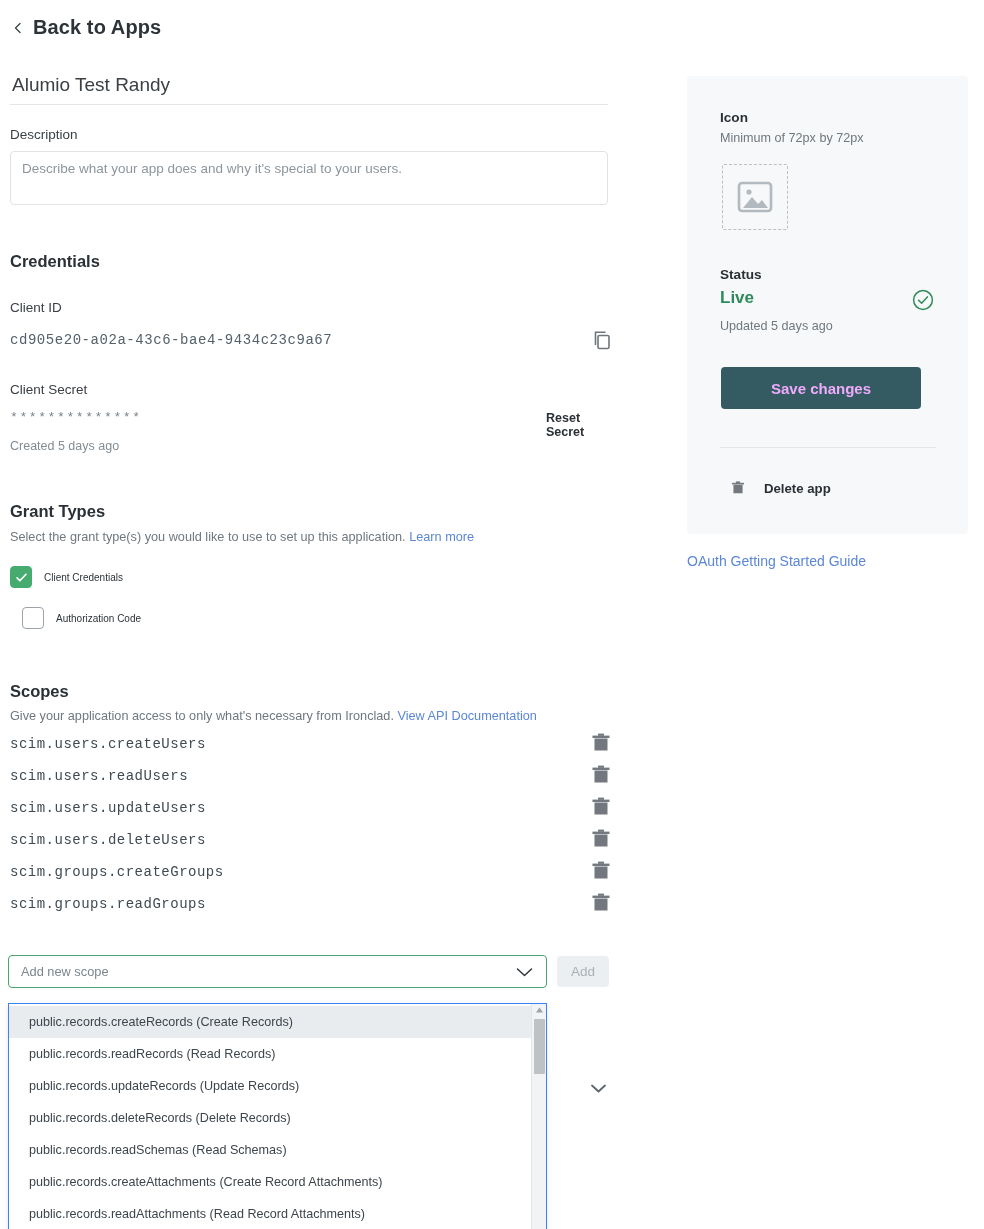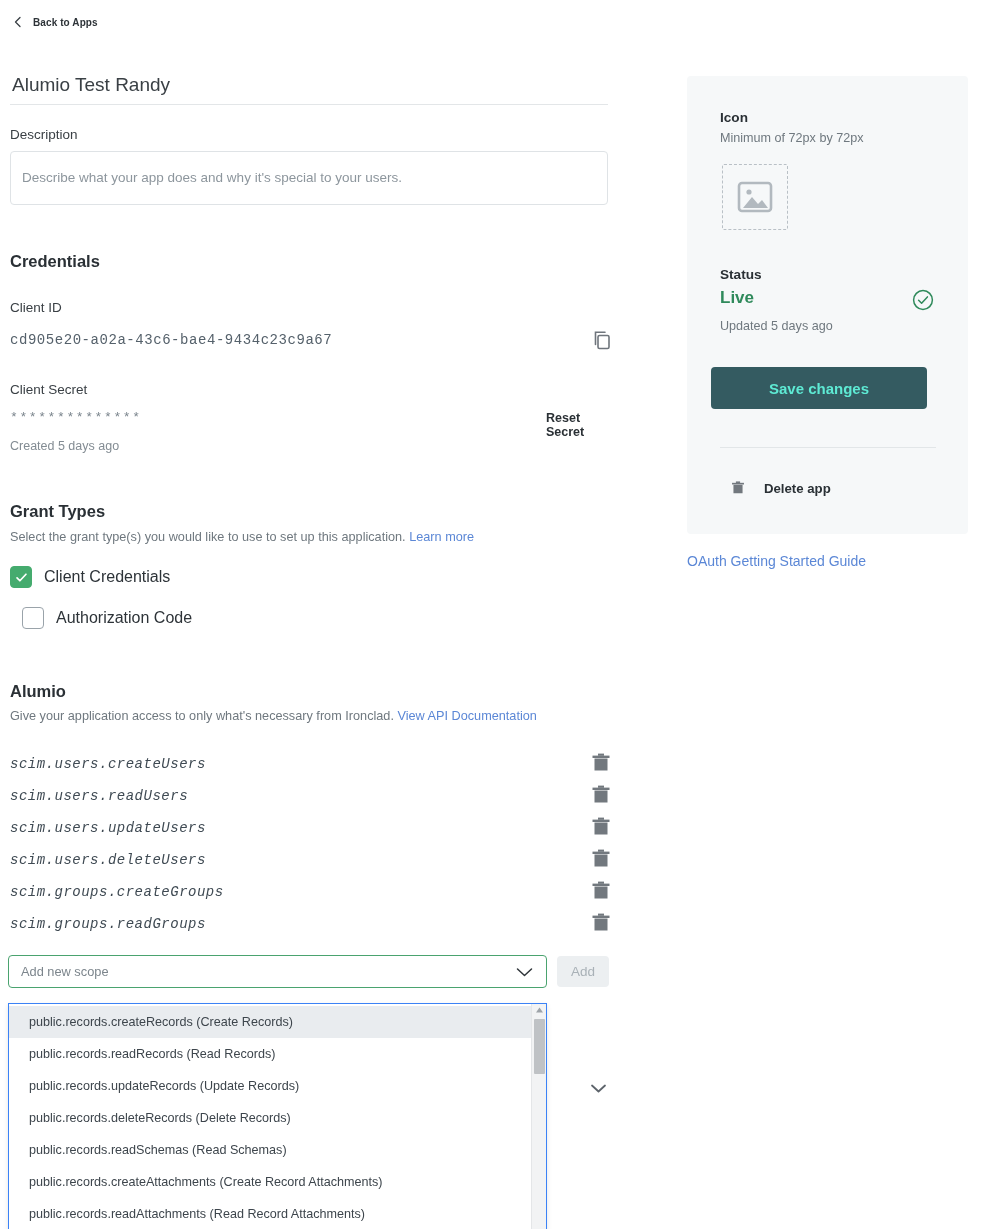--- a/index.html
+++ b/index.html
@@ -14,21 +14,21 @@
   }
   .page { position: relative; width: 984px; height: 1229px; }
 
   
   .back-link {
     position: absolute; left: 12px; top: 16px;
     display: flex; align-items: center; gap: 9px;
     cursor: pointer;
   }
   .back-chevron { width: 12px; height: 12px; display:block; }
-  .back-label { font-size: 10px; font-weight: bold; color: #2d3338; letter-spacing: .1px; }
+  .back-label { font-size: 20px; font-weight: bold; color: #2d3338; letter-spacing: .1px; }
 
   
   .left-col { position: absolute; left: 10px; top: 0; width: 600px; }
 
   .app-title-field {
     position: absolute; left: 0; top: 74px; width: 598px;
     font-size: 19px; color: #3a4045; font-weight: normal;
     padding: 0 2px 8px 2px;
     border: none; border-bottom: 1px solid #e3e6e8;
     background: transparent; outline: none;
@@ -36,21 +36,21 @@
   }
 
   .field-label {
     position: absolute; font-size: 13.5px; color: #3a4045;
   }
   .lbl-description { left: 0; top: 127px; }
 
   .desc-box {
     position: absolute; left: 0; top: 151px; width: 598px; height: 54px;
     border: 1px solid #dfe3e6; border-radius: 4px; background: #fff;
-    padding: 18px 11px; resize: none; outline: none;
+    padding: 9px 11px; resize: none; outline: none;
     font-size: 13.5px; color: #4d7c0f;
     font-family: "Liberation Sans", sans-serif;
   }
   .desc-box::placeholder { color: #8d969d; }
 
   .section-h {
     position: absolute; left: 0; font-size: 16.5px; font-weight: bold; color: #2a3035;
   }
   .section-sub {
     position: absolute; left: 0; font-size: 12.7px; color: #6f787f;
@@ -88,26 +88,26 @@
     cursor: pointer;
   }
   .row-cc { top: 566px; }
   .row-ac { top: 607px; padding-left: 12px; }
   .cb {
     width: 22px; height: 22px; border-radius: 4px; flex: 0 0 auto;
     display: flex; align-items: center; justify-content: center;
   }
   .cb.on { background: #45ab6e; border: 1px solid #45ab6e; }
   .cb.off { background: #fff; border: 1.6px solid #9aa3aa; }
-  .cb-label { font-size: 16px; color: #2d3338; }
+  .cb-label { font-size: 10px; color: #2d3338; }
 
   .h-scopes { top: 682px; }
   .sub-scopes { top: 709px; }
 
-  .scope-list { position: absolute; left: 0; top: 748px; width: 600px; font-style: italic; }
+  .scope-list { position: absolute; left: 0; top: 728px; width: 600px; }
   .scope-row {
     position: relative; height: 32px; display: flex; align-items: center;
   }
   .scope-name {
     font-family: "Liberation Mono", monospace; font-size: 14px;
     color: #3f4a53; letter-spacing: .5px;
   }
   .trash-btn {
     position: absolute; left: 581px; top: 4px; width: 20px; height: 22px; cursor: pointer;
   }
@@ -183,22 +183,22 @@
   .rp-status-label { left: 33px; top: 191px; }
   .rp-status-value {
     position: absolute; left: 33px; top: 212px;
     font-size: 17px; font-weight: bold; color: #2f8a5b;
   }
   .status-check { position: absolute; left: 225px; top: 213px; width: 22px; height: 22px; display:block; }
   .rp-updated {
     position: absolute; left: 33px; top: 243px; font-size: 12.6px; color: #6f787f;
   }
   .save-btn {
-    position: absolute; left: 24px; top: 291px; width: 216px; height: 42px;
-    background: #345b61; color: #5eead4; border: none; border-radius: 4px;
+    position: absolute; left: 34px; top: 291px; width: 200px; height: 42px;
+    background: #345b61; color: #f0abfc; border: none; border-radius: 4px;
     font-size: 15px; font-weight: bold; cursor: pointer;
     font-family: "Liberation Sans", sans-serif;
   }
   .rp-divider {
     position: absolute; left: 33px; top: 371px; width: 216px; height: 1px;
     background: #e2e6e8;
   }
   .delete-row {
     position: absolute; left: 44px; top: 404px;
     display: flex; align-items: flex-end; gap: 19px; cursor: pointer;
@@ -256,21 +256,21 @@
         </svg>
       </span>
       <span class="cb-label">Client Credentials</span>
     </div>
 
     <div class="check-row row-ac">
       <span class="cb off"></span>
       <span class="cb-label">Authorization Code</span>
     </div>
 
-    <div class="section-h h-scopes">Alumio</div>
+    <div class="section-h h-scopes">Scopes</div>
     <div class="section-sub sub-scopes">
       <span>Give your application access to only what's necessary from Ironclad.</span>
       <span class="inline-link">View API Documentation</span>
     </div>
 
     <div class="scope-list">
       <div class="scope-row">
         <span class="scope-name">scim.users.createUsers</span>
         <svg class="trash-btn" viewBox="0 0 20 22">
           <rect x="3.5" y="6.5" width="13" height="12" fill="#72787e"></rect>

